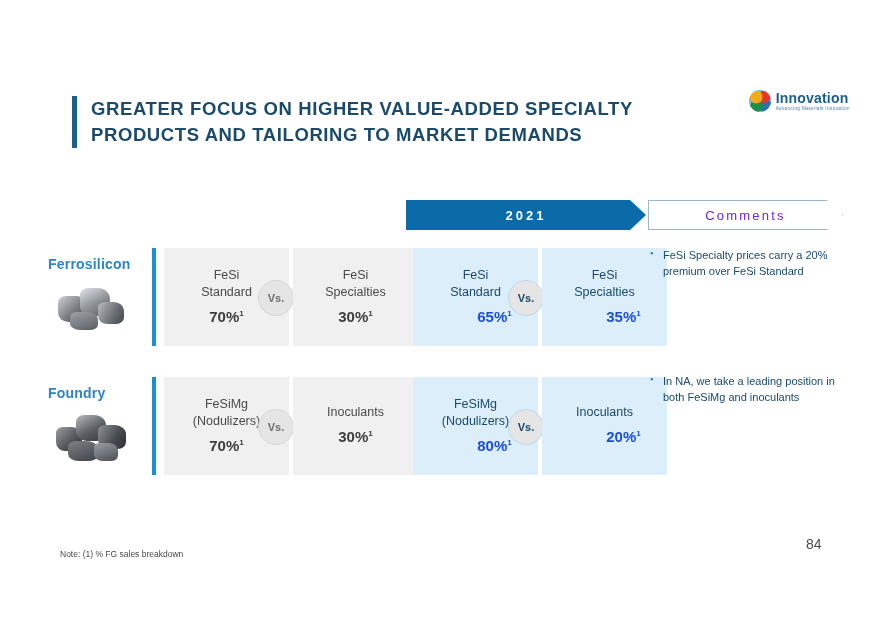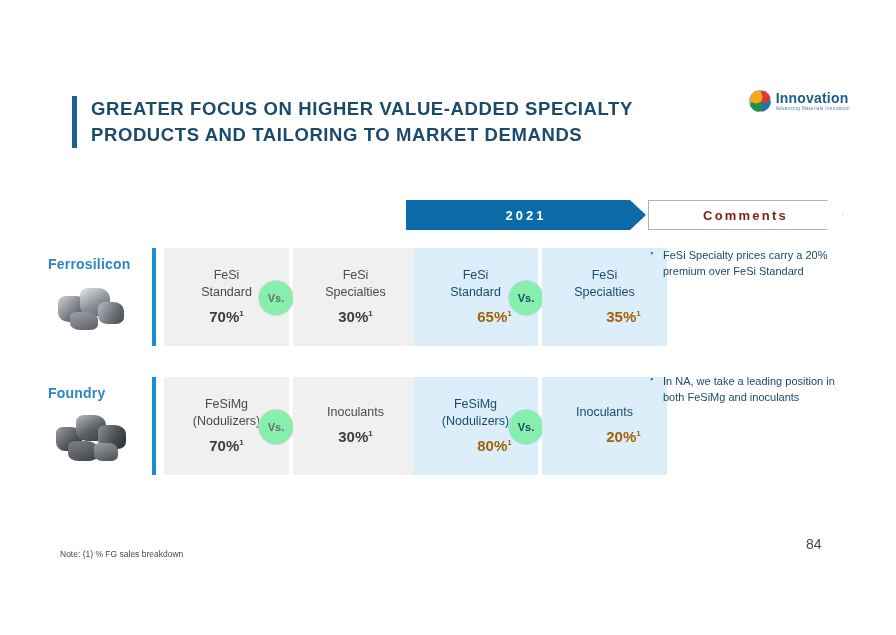--- a/index.html
+++ b/index.html
@@ -100,25 +100,25 @@
     clip-path: polygon(0 0, calc(100% - 16px) 0, 100% 50%, calc(100% - 16px) 100%, 0 100%);
   }
   .chev-2021 {
     left: 406px; top: 200px; width: 240px;
     background: #0a6ba8;
     clip-path: polygon(0 0, calc(100% - 16px) 0, 100% 50%, calc(100% - 16px) 100%, 0 100%);
   }
   .chev-comments {
     left: 648px; top: 200px; width: 195px;
     background: #ffffff;
-    color: #7f1d1d;
+    color: #6d28d9;
     border: 1px solid #9bb7c9;
     box-sizing: border-box;
     letter-spacing: 2.2px;
-    font-weight: bold;
+    font-weight: normal;
     clip-path: polygon(0 0, calc(100% - 16px) 0, 100% 50%, calc(100% - 16px) 100%, 0 100%);
   }
 
   
   .row { position: absolute; left: 48px; }
   .row-1 { top: 244px; }
   .row-2 { top: 373px; }
 
   .cat-label {
     position: absolute;
@@ -162,27 +162,27 @@
   .panel .pct {
     font-size: 15px;
     font-weight: bold;
     margin-top: 6px;
     color: #1b3a55;
   }
   .panel .pct sup { font-size: 8px; font-weight: bold; }
   .panel-grey { background: #f0f0f0; color: #4a4a4a; }
   .panel-grey .pct { color: #3d3d3d; }
   .panel-blue { background: #ddeefb; color: #1b4a6b; }
-  .panel-blue .pct { color: #a16207; margin-left: 38px; }
+  .panel-blue .pct { color: #1d4ed8; margin-left: 38px; }
 
   .vs {
     position: absolute;
     width: 34px; height: 34px;
     border-radius: 50%;
-    background: #86efac;
+    background: #e5e5e5;
     border: 1px solid #d5d5d5;
     display: flex;
     align-items: center;
     justify-content: center;
     font-size: 11px;
     font-weight: bold;
     color: #6d6d6d;
   }
   .vs-blue { border-color: #bcd9ef; color: #1b4a6b; }
 

